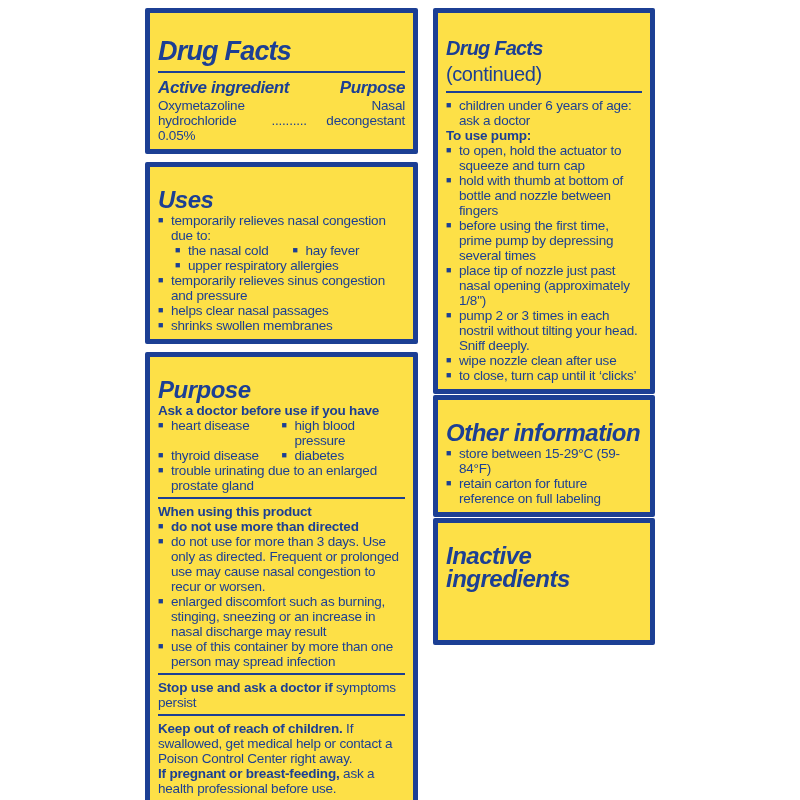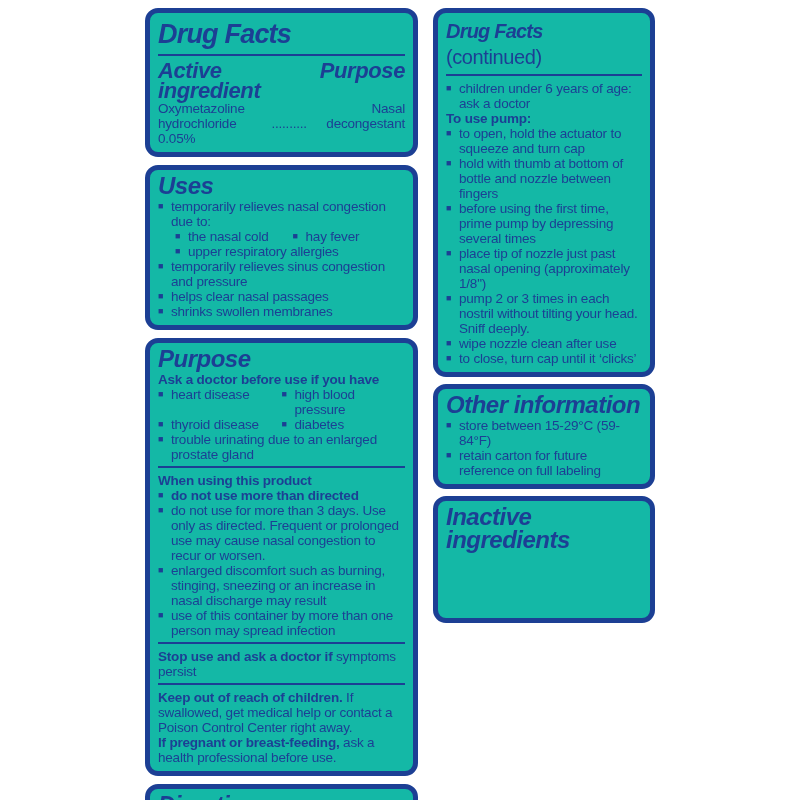--- a/index.html
+++ b/index.html
@@ -13,47 +13,47 @@
     position: relative;
     letter-spacing: -0.2px;
   }
   .col { position: absolute; top: 8px; }
   .col-left  { left: 145px; width: 273px; }
   .col-right { left: 433px; width: 222px; }
 
   .box {
     width: 100%;
     border: 5px solid var(--blue);
-    border-radius: 13px;
-    background: #14b8a6;
-    padding: 3px 8px 6px 8px;
+    border-radius: 2px;
+    background: #fde047;
+    padding: 20px 8px 6px 8px;
   }
   .col-left .box  { margin-bottom: 8px; }
-  .col-right .box { margin-bottom: 7px; }
+  .col-right .box { margin-bottom: 1px; }
 
   .main-title {
     font-size: 27px; font-weight: bold; font-style: italic;
     letter-spacing: -0.8px; line-height: 32px; margin: 2px 0 0 0;
   }
   .main-title .regular { font-style: normal; font-weight: normal; font-size: 20px; letter-spacing: -0.4px; }
   .cont-title { font-size: 20px; line-height: 26px; margin-top: 2px; }
 
   .rule { border: none; border-top: 2px solid var(--blue); margin: 4px 0 5px 0; }
 
   .section-title {
     font-size: 24px; font-weight: bold; font-style: italic;
     letter-spacing: -0.5px; line-height: 23px; margin: 1px 0 2px 0;
   }
 
   .body-text { font-size: 13.5px; line-height: 15px; gap: 18px; }
   .bold { font-weight: bold; }
 
   .ai-head {
     display: flex; justify-content: space-between;
-    font-size: 22px; font-weight: bold; font-style: italic;
+    font-size: 17px; font-weight: bold; font-style: italic;
     letter-spacing: -0.4px; line-height: 20px; margin-top: 4px; gap: 38px;
   }
   .ai-row1 { display: flex; justify-content: space-between; }
   .ai-row2 { display: flex; }
   .ai-dots { flex: 1 1 auto; overflow: hidden; white-space: nowrap; }
 
   .li { display: flex; margin: 0; }
   .li .b { flex: 0 0 13px; font-size: 9px; line-height: 15px; }
   .li .t { flex: 1 1 auto; }
   .sub { margin-left: 17px; }

